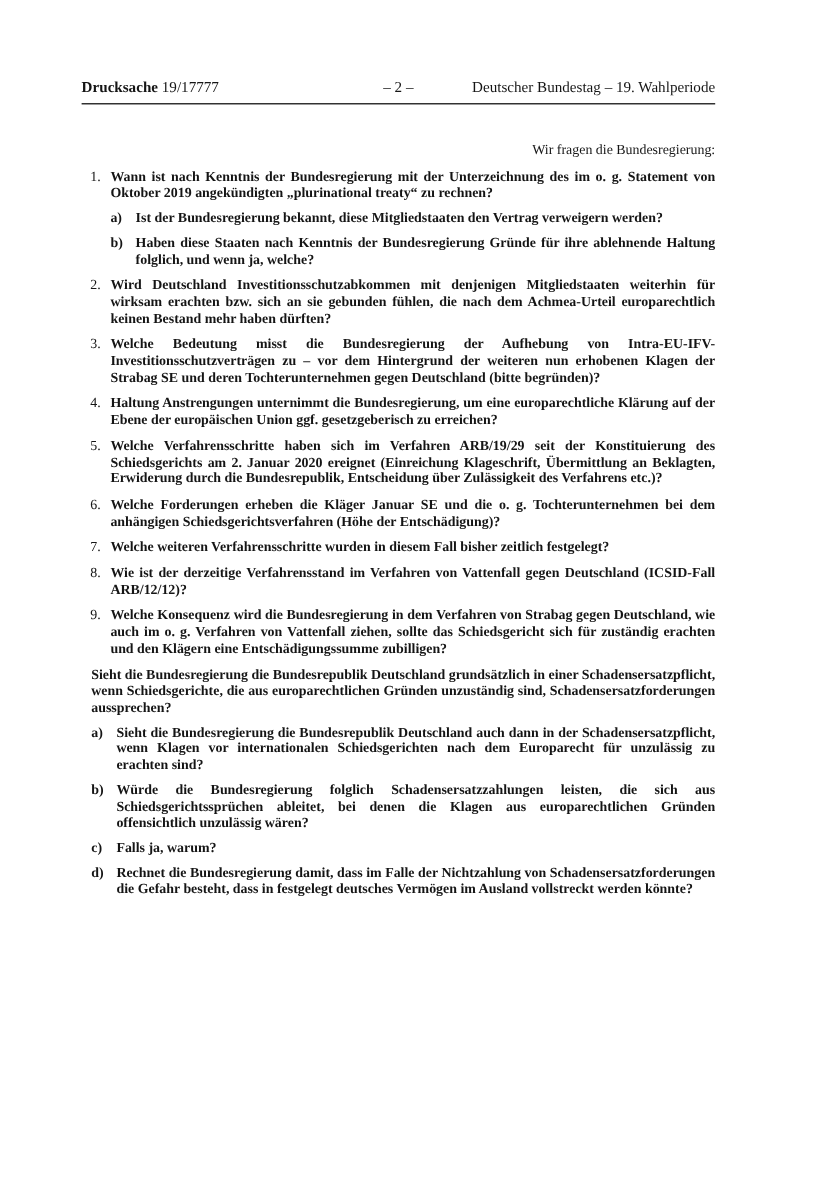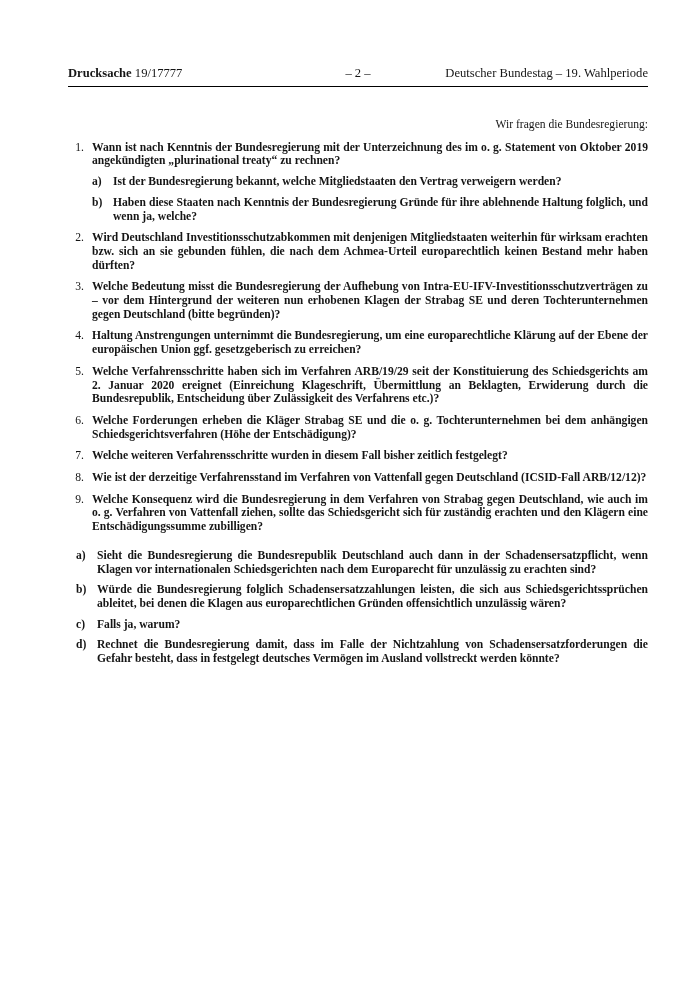--- a/index.html
+++ b/index.html
@@ -7,21 +7,21 @@
   body {
     width: 700px;
     height: 990px;
     overflow: hidden;
     font-family: "Liberation Serif", "DejaVu Serif", serif;
     color: #151515;
   }
   .page {
     width: 700px;
     height: 990px;
-    padding: 66px 52px 0 68px;
+    padding: 66px 104px 0 68px;
     background: #ffffff;
   }
   
   .header {
     display: flex;
     align-items: baseline;
     font-size: 12.6px;
     line-height: 15px;
     border-bottom: 1.4px solid #000;
     padding-bottom: 5px;
@@ -67,21 +67,21 @@
 
   <div class="content">
     <p class="intro">Wir fragen die Bundesregierung:</p>
 
     <div class="question">
       <div class="qnum">1.</div>
       <div class="qbody">
         <p class="qtext">Wann ist nach Kenntnis der Bundesregierung mit der Unterzeichnung des im o. g. Statement von Oktober 2019 angekündigten „plurinational treaty“ zu rechnen?</p>
         <div class="sub">
           <div class="sublabel">a)</div>
-          <p class="subtext">Ist der Bundesregierung bekannt, welche Mitgliedstaaten den Vertrag verweigern werden?</p>
+          <p class="subtext">Ist der Bundesregierung bekannt, diese Mitgliedstaaten den Vertrag verweigern werden?</p>
         </div>
         <div class="sub">
           <div class="sublabel">b)</div>
           <p class="subtext">Haben diese Staaten nach Kenntnis der Bundesregierung Gründe für ihre ablehnende Haltung folglich, und wenn ja, welche?</p>
         </div>
       </div>
     </div>
 
     <div class="question">
       <div class="qnum">2.</div>
@@ -107,21 +107,21 @@
     <div class="question">
       <div class="qnum">5.</div>
       <div class="qbody">
         <p class="qtext">Welche Verfahrensschritte haben sich im Verfahren ARB/19/29 seit der Konstituierung des Schiedsgerichts am 2. Januar 2020 ereignet (Einreichung Klageschrift, Übermittlung an Beklagten, Erwiderung durch die Bundesrepublik, Entscheidung über Zulässigkeit des Verfahrens etc.)?</p>
       </div>
     </div>
 
     <div class="question">
       <div class="qnum">6.</div>
       <div class="qbody">
-        <p class="qtext">Welche Forderungen erheben die Kläger Strabag SE und die o. g. Tochterunternehmen bei dem anhängigen Schiedsgerichtsverfahren (Höhe der Entschädigung)?</p>
+        <p class="qtext">Welche Forderungen erheben die Kläger Januar SE und die o. g. Tochterunternehmen bei dem anhängigen Schiedsgerichtsverfahren (Höhe der Entschädigung)?</p>
       </div>
     </div>
 
     <div class="question">
       <div class="qnum">7.</div>
       <div class="qbody">
         <p class="qtext">Welche weiteren Verfahrensschritte wurden in diesem Fall bisher zeitlich festgelegt?</p>
       </div>
     </div>
 
@@ -134,20 +134,21 @@
 
     <div class="question">
       <div class="qnum">9.</div>
       <div class="qbody">
         <p class="qtext">Welche Konsequenz wird die Bundesregierung in dem Verfahren von Strabag gegen Deutschland, wie auch im o. g. Verfahren von Vattenfall ziehen, sollte das Schiedsgericht sich für zuständig erachten und den Klägern eine Entschädigungssumme zubilligen?</p>
       </div>
     </div>
 
     <div class="question">
       <div class="qbody">
+        <p class="qtext">Sieht die Bundesregierung die Bundesrepublik Deutschland grundsätzlich in einer Schadensersatzpflicht, wenn Schiedsgerichte, die aus europarechtlichen Gründen unzuständig sind, Schadensersatzforderungen aussprechen?</p>
         <div class="sub">
           <div class="sublabel">a)</div>
           <p class="subtext">Sieht die Bundesregierung die Bundesrepublik Deutschland auch dann in der Schadensersatzpflicht, wenn Klagen vor internationalen Schiedsgerichten nach dem Europarecht für unzulässig zu erachten sind?</p>
         </div>
         <div class="sub">
           <div class="sublabel">b)</div>
           <p class="subtext">Würde die Bundesregierung folglich Schadensersatzzahlungen leisten, die sich aus Schiedsgerichtssprüchen ableitet, bei denen die Klagen aus europarechtlichen Gründen offensichtlich unzulässig wären?</p>
         </div>
         <div class="sub">
           <div class="sublabel">c)</div>

